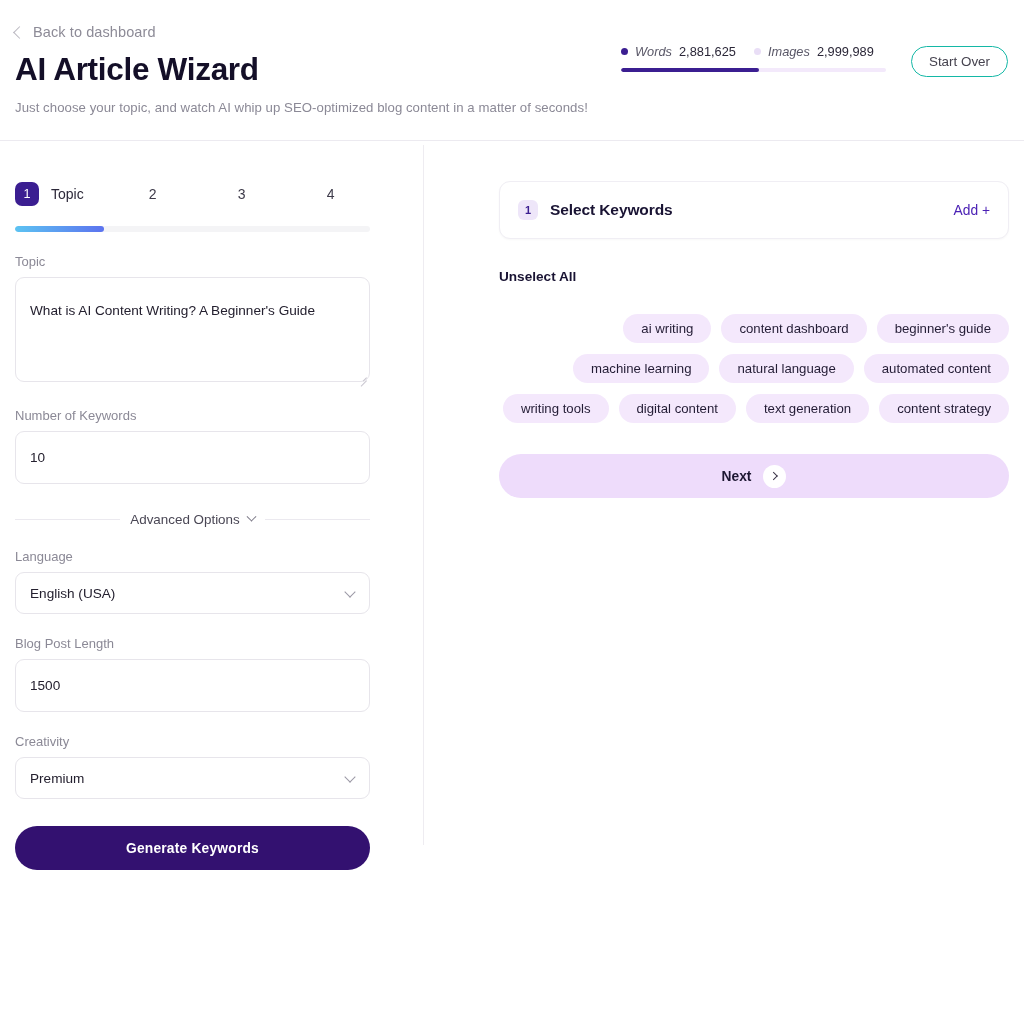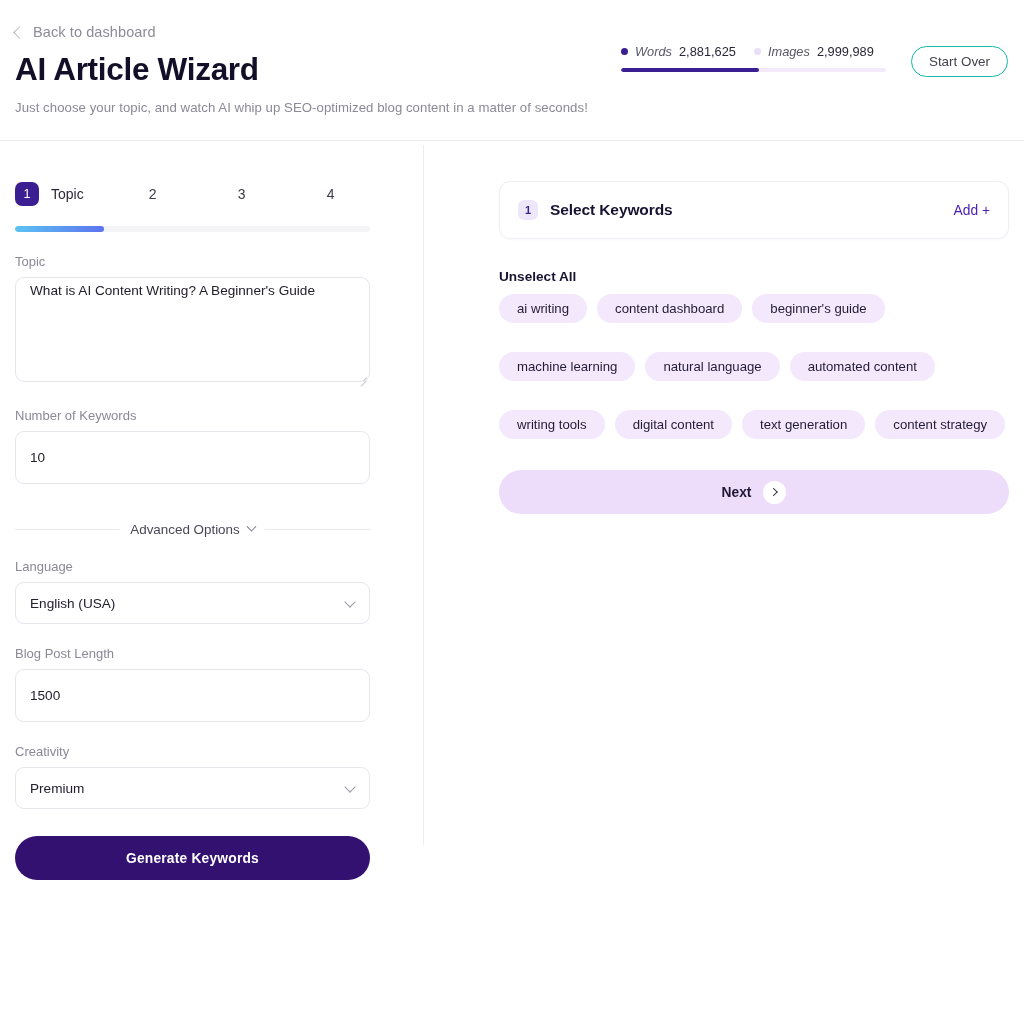--- a/index.html
+++ b/index.html
@@ -140,21 +140,21 @@
   .field-label {
     font-size: 13px; color: #8b8996;
     margin-bottom: 8px;
     display: block;
   }
   .textarea-box {
     width: 355px; height: 105px;
     border: 1px solid #e7e5eb;
     border-radius: 9px;
     background: #fff;
-    padding: 4px 14px;
+    padding: 24px 14px;
     font-size: 13.6px;
     color: #24202f;
     font-family: "Liberation Sans", sans-serif;
     resize: none;
     position: relative;
     line-height: 1.35;
   }
   .ta-wrap { position: relative; width: 355px; }
   .resize-grip {
     position: absolute;
@@ -174,21 +174,21 @@
     border: 1px solid #e7e5eb;
     border-radius: 9px;
     background: #fff;
     padding: 0 14px;
     font-size: 13.6px;
     color: #24202f;
     font-family: "Liberation Sans", sans-serif;
   }
 
   .adv-row {
-    margin-top: 38px;
+    margin-top: 28px;
     display: flex; align-items: center;
     width: 355px;
     cursor: pointer;
   }
   .adv-line { flex: 1; height: 1px; background: #ebe9ef; }
   .adv-text {
     font-size: 13.4px; color: #4a4755;
     padding: 0 10px;
     font-weight: 500;
     display: flex; align-items: center; gap: 8px;
@@ -266,24 +266,25 @@
   .unselect-all {
     margin-top: 30px;
     font-size: 13.6px;
     font-weight: bold;
     color: #191333;
     cursor: pointer;
     width: max-content;
   }
 
   .chips {
-    margin-top: 10px;
+    margin-top: 30px;
     display: flex; flex-wrap: wrap;
-    gap: 29px 10px;
+    gap: 11px 10px;
     width: 510px;
+    justify-content: flex-end;
   }
   .chip {
     height: 29px;
     padding: 0 18px;
     border-radius: 16px;
     background: #f4e8fc;
     color: #231c35;
     font-size: 13.2px;
     display: flex; align-items: center;
     cursor: pointer;

